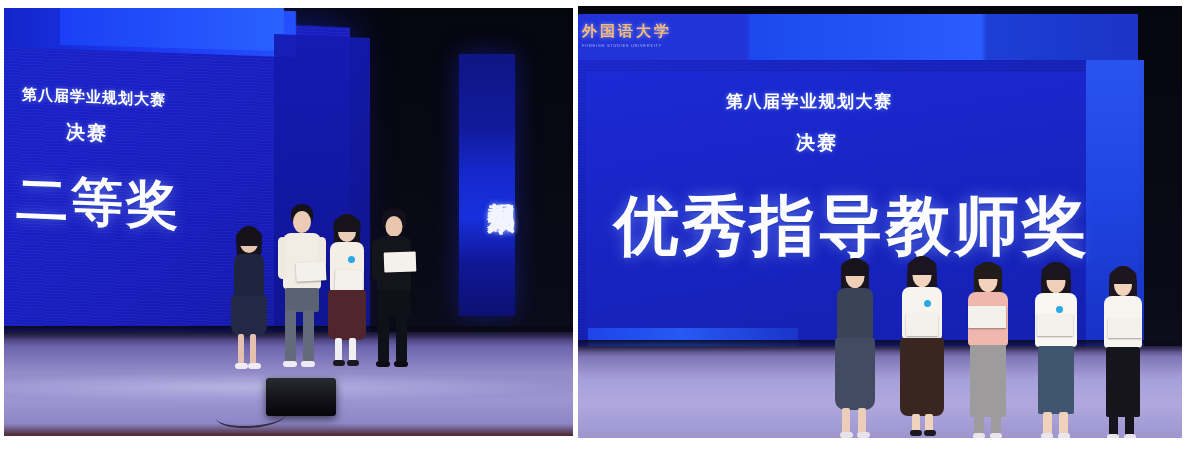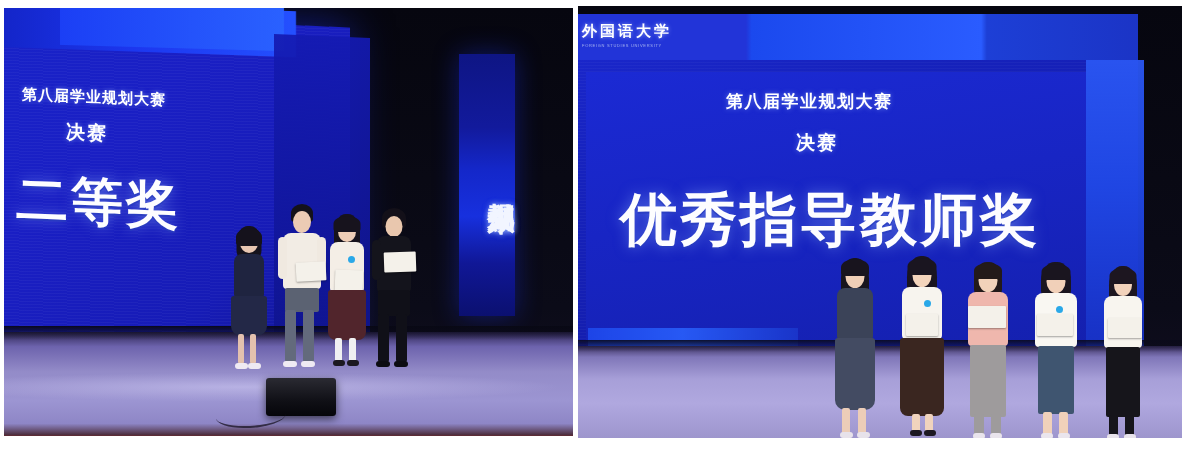--- a/index.html
+++ b/index.html
@@ -85,21 +85,21 @@
   }
   .led-top-r{
     position:absolute;left:0;top:8px;width:560px;height:46px;
     background:linear-gradient(90deg,#2234d8 0%,#2234d8 30%,#1b49ee 31%,#2a5cff 72%,#1d3fd6 73%,#1b34c6 100%);
   }
   .logo-box{
     position:absolute;left:4px;top:12px;width:120px;height:34px;
     display:flex;flex-direction:column;justify-content:center;
   }
   .logo-cn{
-    color:#ffffff;font-size:15px;font-weight:700;letter-spacing:3px;
+    color:#fdba74;font-size:15px;font-weight:700;letter-spacing:3px;
     font-family:"DejaVu Serif","Liberation Serif",serif;
     filter:blur(.5px);text-shadow:0 0 4px rgba(180,200,255,.7);
     white-space:nowrap;
   }
   .logo-en{
     color:#b9c6f2;font-size:4px;letter-spacing:.7px;margin-top:2px;
     filter:blur(.6px);white-space:nowrap;opacity:.85;
   }
   .led-inner-r{
     position:absolute;left:8px;top:66px;width:500px;height:282px;
@@ -139,21 +139,21 @@
     text-shadow:0 2px 0 rgba(40,60,190,.75),0 0 14px rgba(150,185,255,.5);
     white-space:nowrap;
   }
   
   #txt-left-title{left:18px;top:80px;transform:skewY(2.2deg);}
   #txt-left-round{left:62px;top:112px;transform:skewY(2.2deg);}
   #txt-left-award{left:12px;top:160px;font-size:52px;transform:skewY(2.2deg);}
   
   #txt-right-title{left:148px;top:84px;font-size:17px;letter-spacing:1.5px;}
   #txt-right-round{left:218px;top:124px;}
-  #txt-right-award{left:42px;top:176px;font-size:57px;}
+  #txt-right-award{left:36px;top:176px;font-size:65px;}
 
   
   .person{position:absolute;bottom:0;}
   .head{position:absolute;left:50%;transform:translateX(-50%);border-radius:50%;}
   .hair{position:absolute;left:50%;transform:translateX(-50%);border-radius:46% 46% 28% 28%;}
   .torso{position:absolute;left:50%;transform:translateX(-50%);border-radius:8px 8px 4px 4px;}
   .skirt{position:absolute;left:50%;transform:translateX(-50%);border-radius:4px 4px 6px 6px;}
   .leg{position:absolute;border-radius:2px;}
   .shoe{position:absolute;height:6px;border-radius:3px;background:#efeaf3;}
   .cert{position:absolute;background:#f4f1ea;border-radius:1px;box-shadow:0 1px 2px rgba(0,0,0,.35);}

